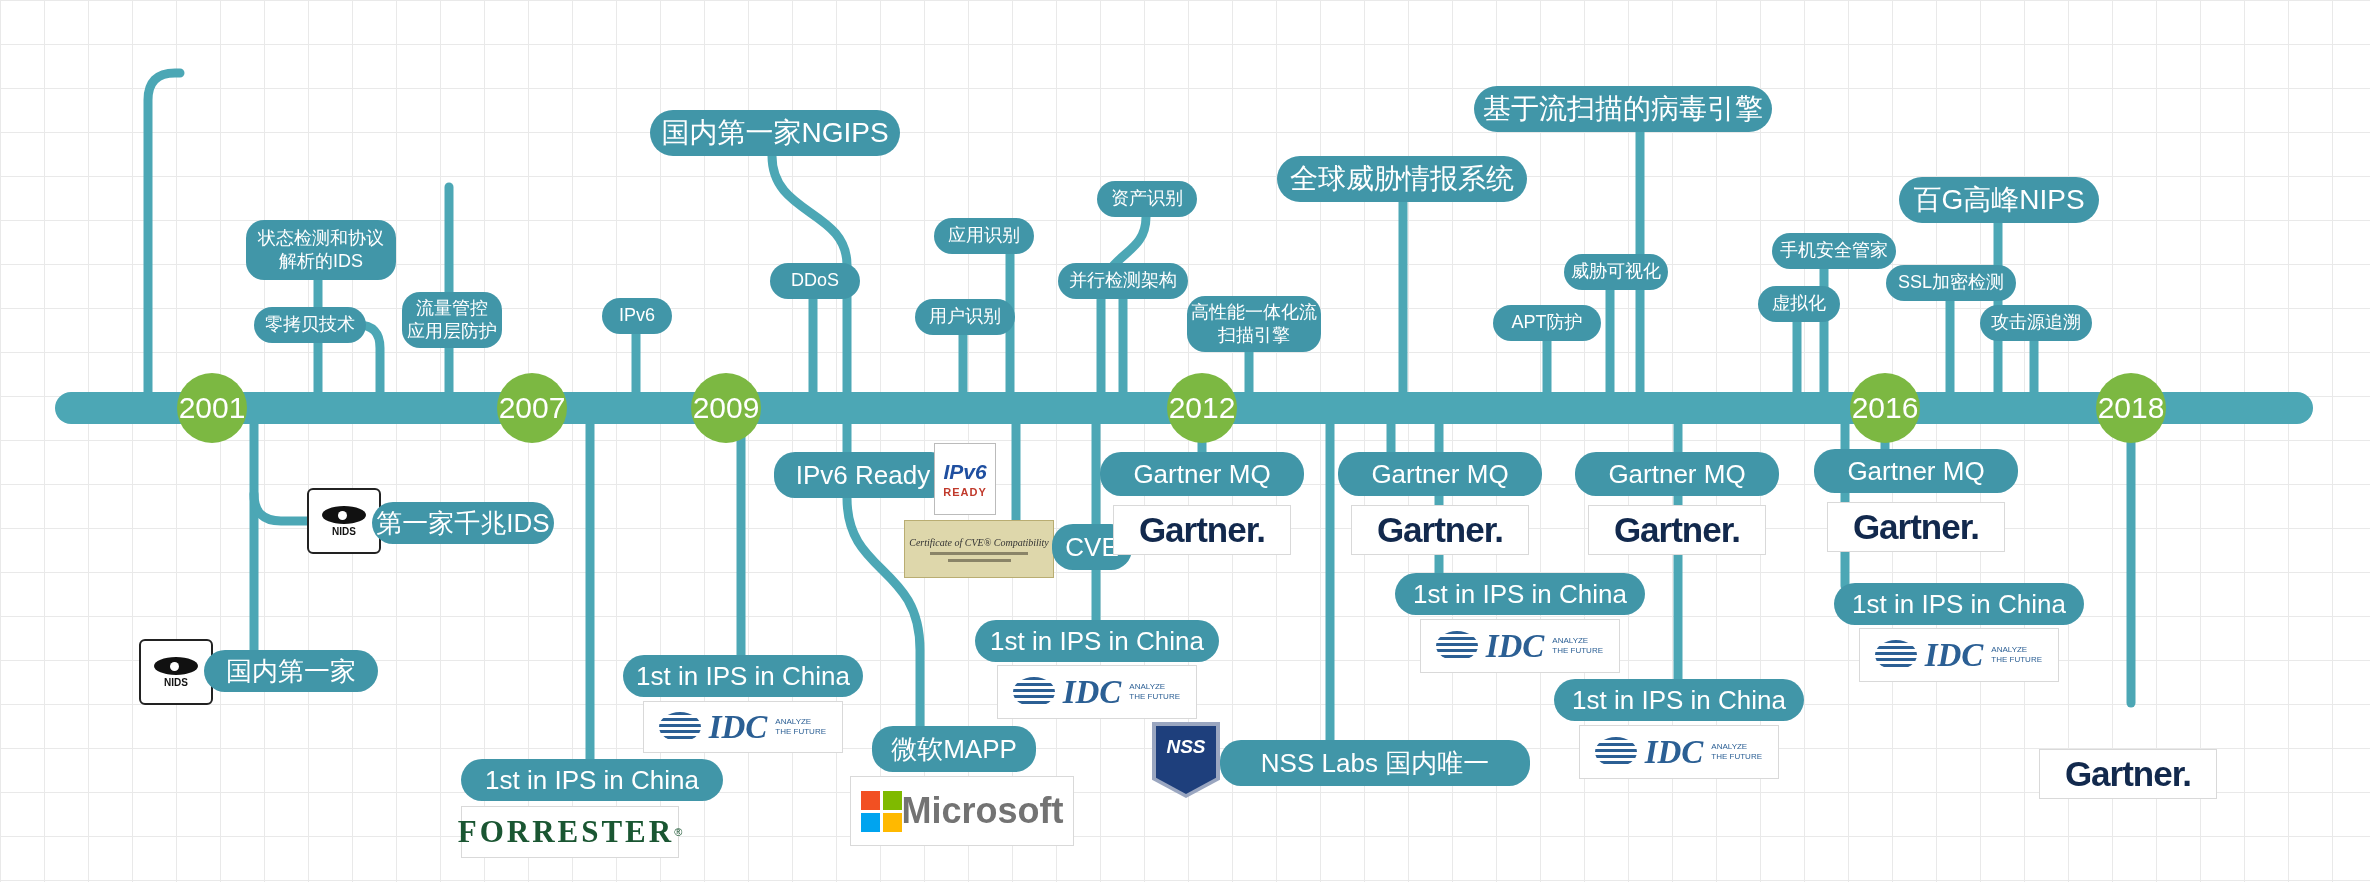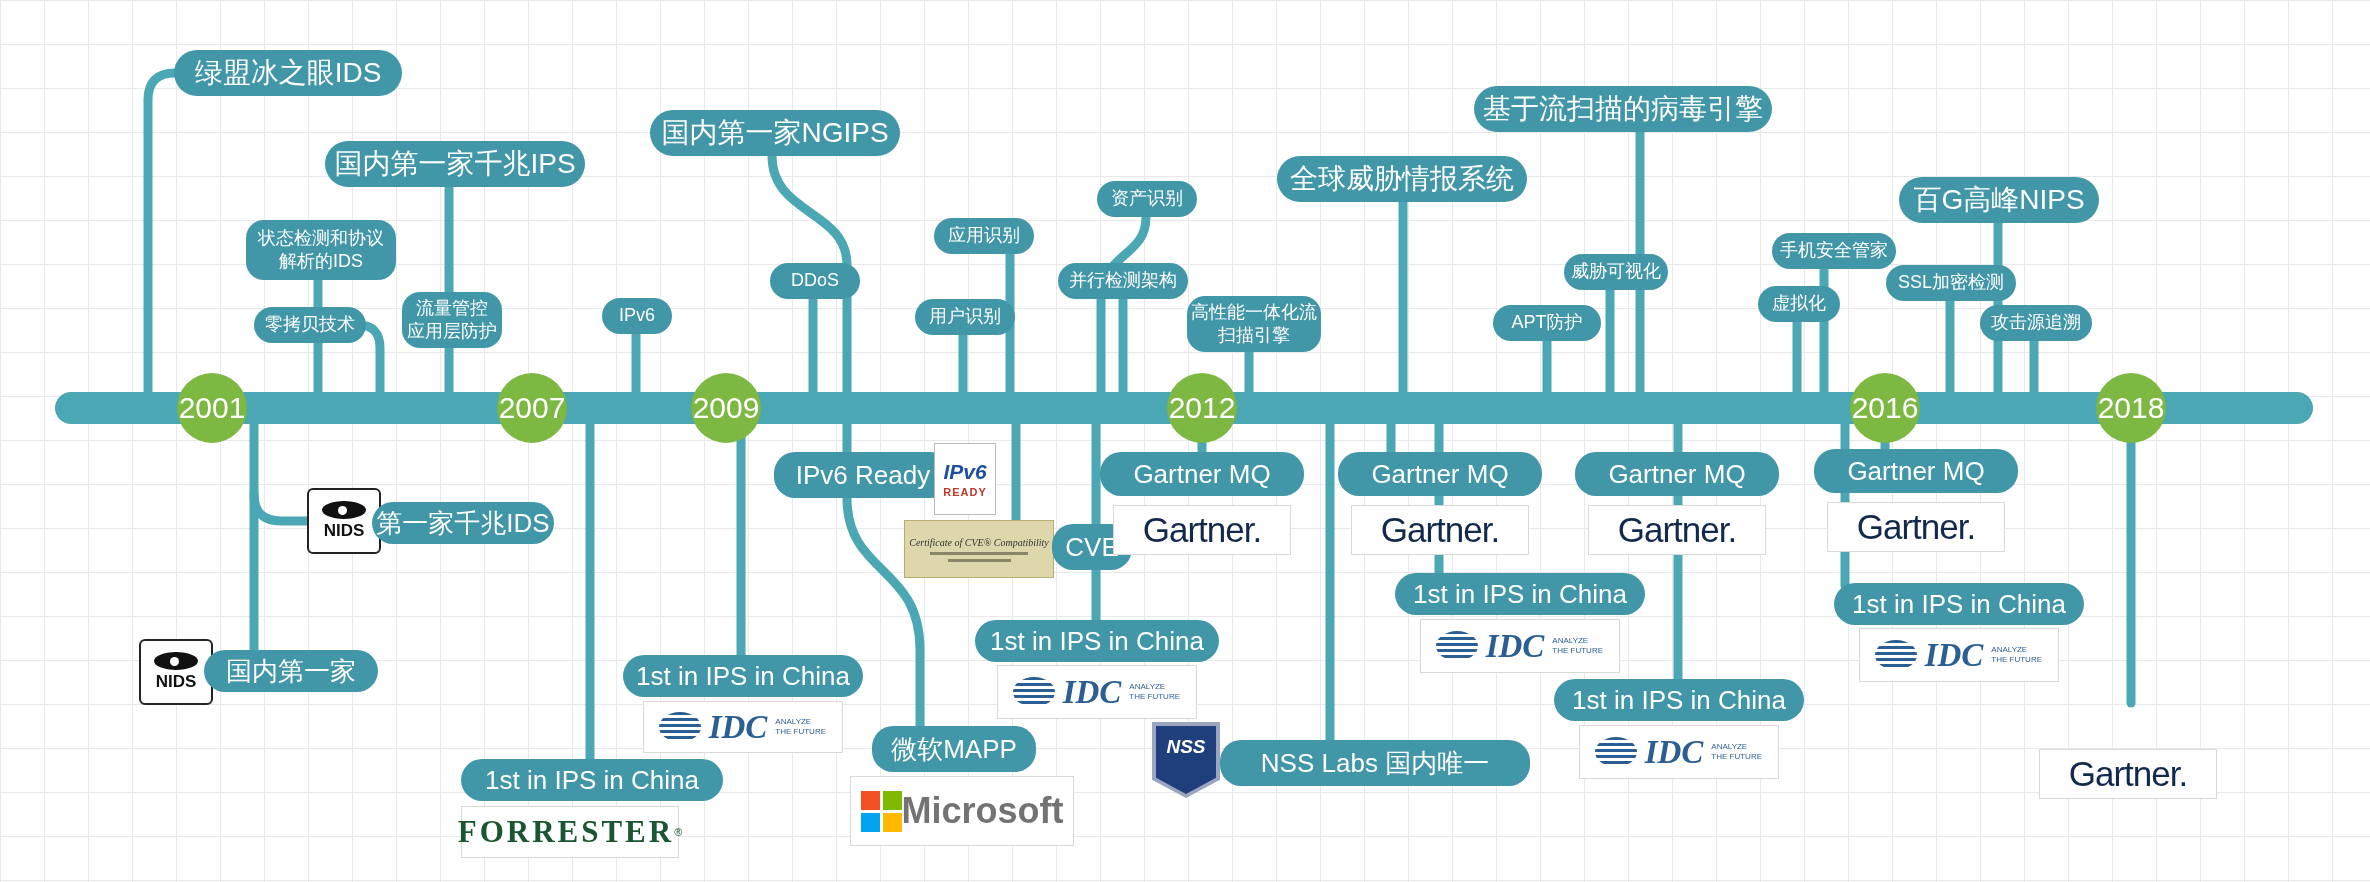--- a/index.html
+++ b/index.html
@@ -33,21 +33,21 @@
     text-align: center; z-index: 3; white-space: nowrap;
   }
   .pill-lg { font-size: 28px; border-radius: 23px; }
   .pill-md { font-size: 26px; border-radius: 21px; }
   .pill-sm { font-size: 18px; border-radius: 18px; line-height: 1.3; }
 
   .white-card {
     position: absolute; background: #fff; border: 1px solid #d9d9d9;
     display: flex; align-items: center; justify-content: center; z-index: 3;
   }
-  .gartner { font-weight: normal; color: #12294d; font-size: 35px; letter-spacing: -1px; }
+  .gartner { font-weight: bold; color: #12294d; font-size: 35px; letter-spacing: -1px; }
 
   .idc-wrap { gap: 8px; }
   .idc-globe {
     width: 42px; height: 30px; border-radius: 50%;
     background: repeating-linear-gradient(#2b5f94 0 3px, transparent 3px 6px);
   }
   .idc-text { font-family: "Liberation Serif", serif; font-weight: bold; font-style: italic; color: #2b5f94; font-size: 33px; }
   .idc-tag { width: 52px; font-size: 8px; line-height: 1.2; color: #2b5f94; text-align: left; }
 
   .forrester { font-family: "Liberation Serif", serif; font-weight: bold; color: #1a5632; font-size: 31px; letter-spacing: 3px; }
@@ -56,21 +56,21 @@
   .ms-wrap { }
   .ms-squares { display: grid; grid-template-columns: 19px 19px; grid-template-rows: 19px 19px; gap: 3px; }
   .ms-squares i { display: block; }
   .ms-sq1 { background: #f25022; } .ms-sq2 { background: #7fba00; }
   .ms-sq3 { background: #00a4ef; } .ms-sq4 { background: #ffb900; }
   .ms-text { color: #737373; font-size: 36px; font-weight: bold; }
 
   .nids-logo { flex-direction: column; gap: 2px; border: 2px solid #222; border-radius: 6px; }
   .nids-eye { width: 44px; height: 18px; background: #111; border-radius: 50%; position: relative; }
   .nids-eye::after { content: ""; position: absolute; left: 16px; top: 5px; width: 9px; height: 9px; background: #fff; border-radius: 50%; }
-  .nids-text { font-weight: bold; font-size: 17px; color: #111; }
+  .nids-text { font-weight: bold; font-size: 10px; color: #111; }
 
   .nss-outer { position: absolute; z-index: 3; background: #9aa6c0;
     clip-path: polygon(0 0, 100% 0, 100% 76%, 50% 100%, 0 76%); padding: 4px;
     display: flex; align-items: stretch; justify-content: stretch; text-align: right; }
   .nss-inner { flex: 1; background: #1e3f7c;
     clip-path: polygon(0 0, 100% 0, 100% 76%, 50% 100%, 0 76%);
     display: flex; align-items: flex-start; justify-content: center; padding-top: 10px; }
   .nss-text { color: #fff; font-weight: bold; font-size: 19px; font-style: italic; }
 
   .ipv6-logo { flex-direction: column; border: 1px solid #bbb; gap: 2px; }
@@ -130,27 +130,25 @@
 
   <div class="bar"></div>
 
   <div class="year" style="left:177px;top:373px">2001</div>
   <div class="year" style="left:497px;top:373px">2007</div>
   <div class="year" style="left:691px;top:373px">2009</div>
   <div class="year" style="left:1167px;top:373px">2012</div>
   <div class="year" style="left:1850px;top:373px">2016</div>
   <div class="year" style="left:2096px;top:373px">2018</div>
 
-  <div class="pill-lg" style="left:174px;top:50px;width:228px;height:46px">绿盟冰之眼IDS</div>
   <div class="pill-sm" style="left:246px;top:220px;width:150px;height:60px">
     <span>状态检测和协议</span>
     <span>解析的IDS</span>
   </div>
   <div class="pill-sm" style="left:254px;top:307px;width:112px;height:36px">零拷贝技术</div>
-  <div class="pill-lg" style="left:325px;top:141px;width:260px;height:46px">国内第一家千兆IPS</div>
   <div class="pill-sm" style="left:402px;top:292px;width:100px;height:56px">
     <span>流量管控</span>
     <span>应用层防护</span>
   </div>
   <div class="pill-sm" style="left:602px;top:298px;width:70px;height:36px">IPv6</div>
   <div class="pill-lg" style="left:650px;top:110px;width:250px;height:46px">国内第一家NGIPS</div>
   <div class="pill-sm" style="left:770px;top:263px;width:90px;height:36px">DDoS</div>
   <div class="pill-sm" style="left:915px;top:299px;width:100px;height:36px">用户识别</div>
   <div class="pill-sm" style="left:934px;top:218px;width:100px;height:36px">应用识别</div>
   <div class="pill-sm" style="left:1097px;top:181px;width:100px;height:36px">资产识别</div>

